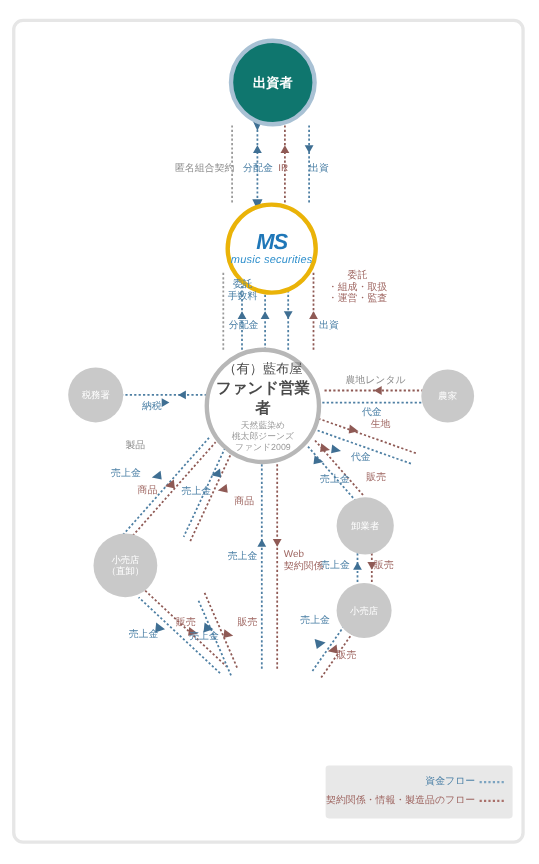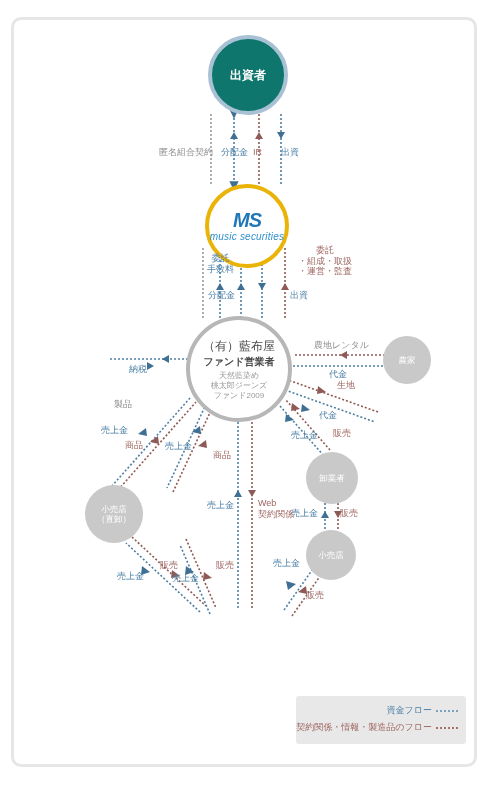--- a/index.html
+++ b/index.html
@@ -103,21 +103,21 @@
   .ms-mark {
     font-size: 20px; font-weight: bold; font-style: italic;
     color: #1f77b8; letter-spacing: -1px; line-height: 1;
     position: relative;
   }
   .ms-sub {
     font-size: 10px; font-style: italic; color: #2e8fcc;
     margin-top: 1px; letter-spacing: 0.2px;
   }
   .node-title { font-size: 12px; }
-  .node-title-sm { font-size: 10px; }
+  .node-title-sm { font-size: 14px; }
   .node-sub { font-size: 8px; color: #9a9a9a; font-weight: normal; line-height: 1.25; margin-top: 2px; }
   .gray-t { font-size: 8.5px; line-height: 1.2; }
 </style>
 </head>
 <body>
 
 <div id="frame"></div>
 
 <div id="canvas">
 
@@ -251,20 +251,23 @@
   </div>
 
   <div class="node node-white" style="left:186px; top:316px; width:106px; height:106px;">
     <div class="node-title">（有）藍布屋</div>
     <div class="node-title-sm" style="font-weight:bold">ファンド営業者</div>
     <div class="node-sub">天然藍染め</div>
     <div class="node-sub" style="margin-top:0">桃太郎ジーンズ</div>
     <div class="node-sub" style="margin-top:0">ファンド2009</div>
   </div>
 
+  <div class="node node-gray" style="left:62px; top:334px; width:50px; height:50px;">
+    <div class="gray-t">税務署</div>
+  </div>
 
   <div class="node node-gray" style="left:383px; top:336px; width:48px; height:48px;">
     <div class="gray-t">農家</div>
   </div>
 
 
   <div class="node node-gray" style="left:306px; top:452px; width:52px; height:52px;">
     <div class="gray-t">卸業者</div>
   </div>
 

